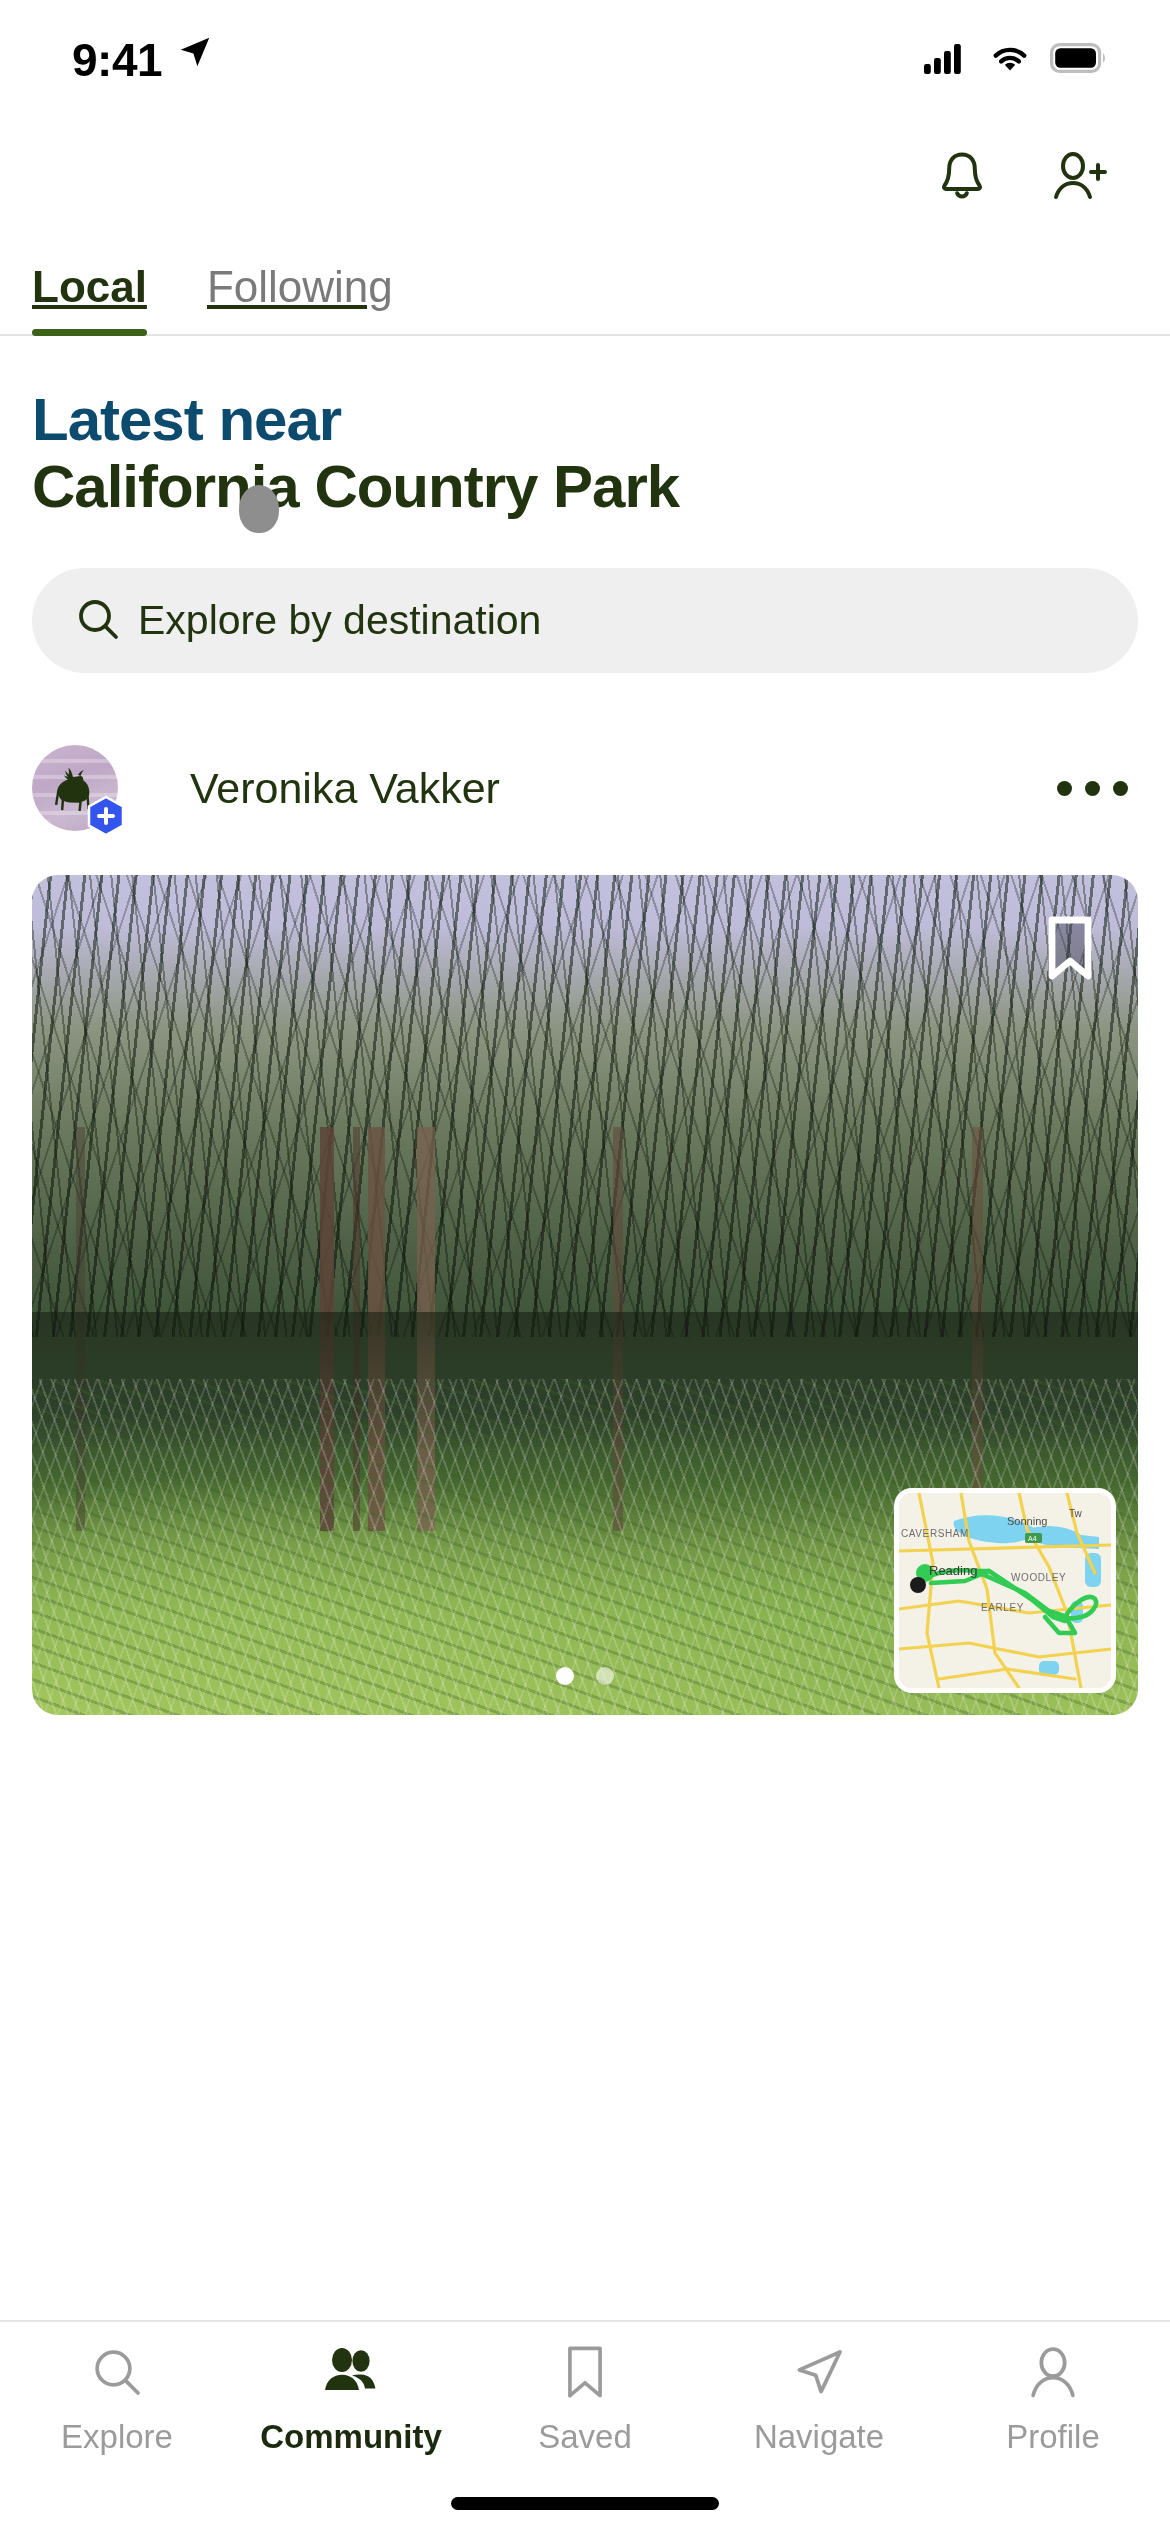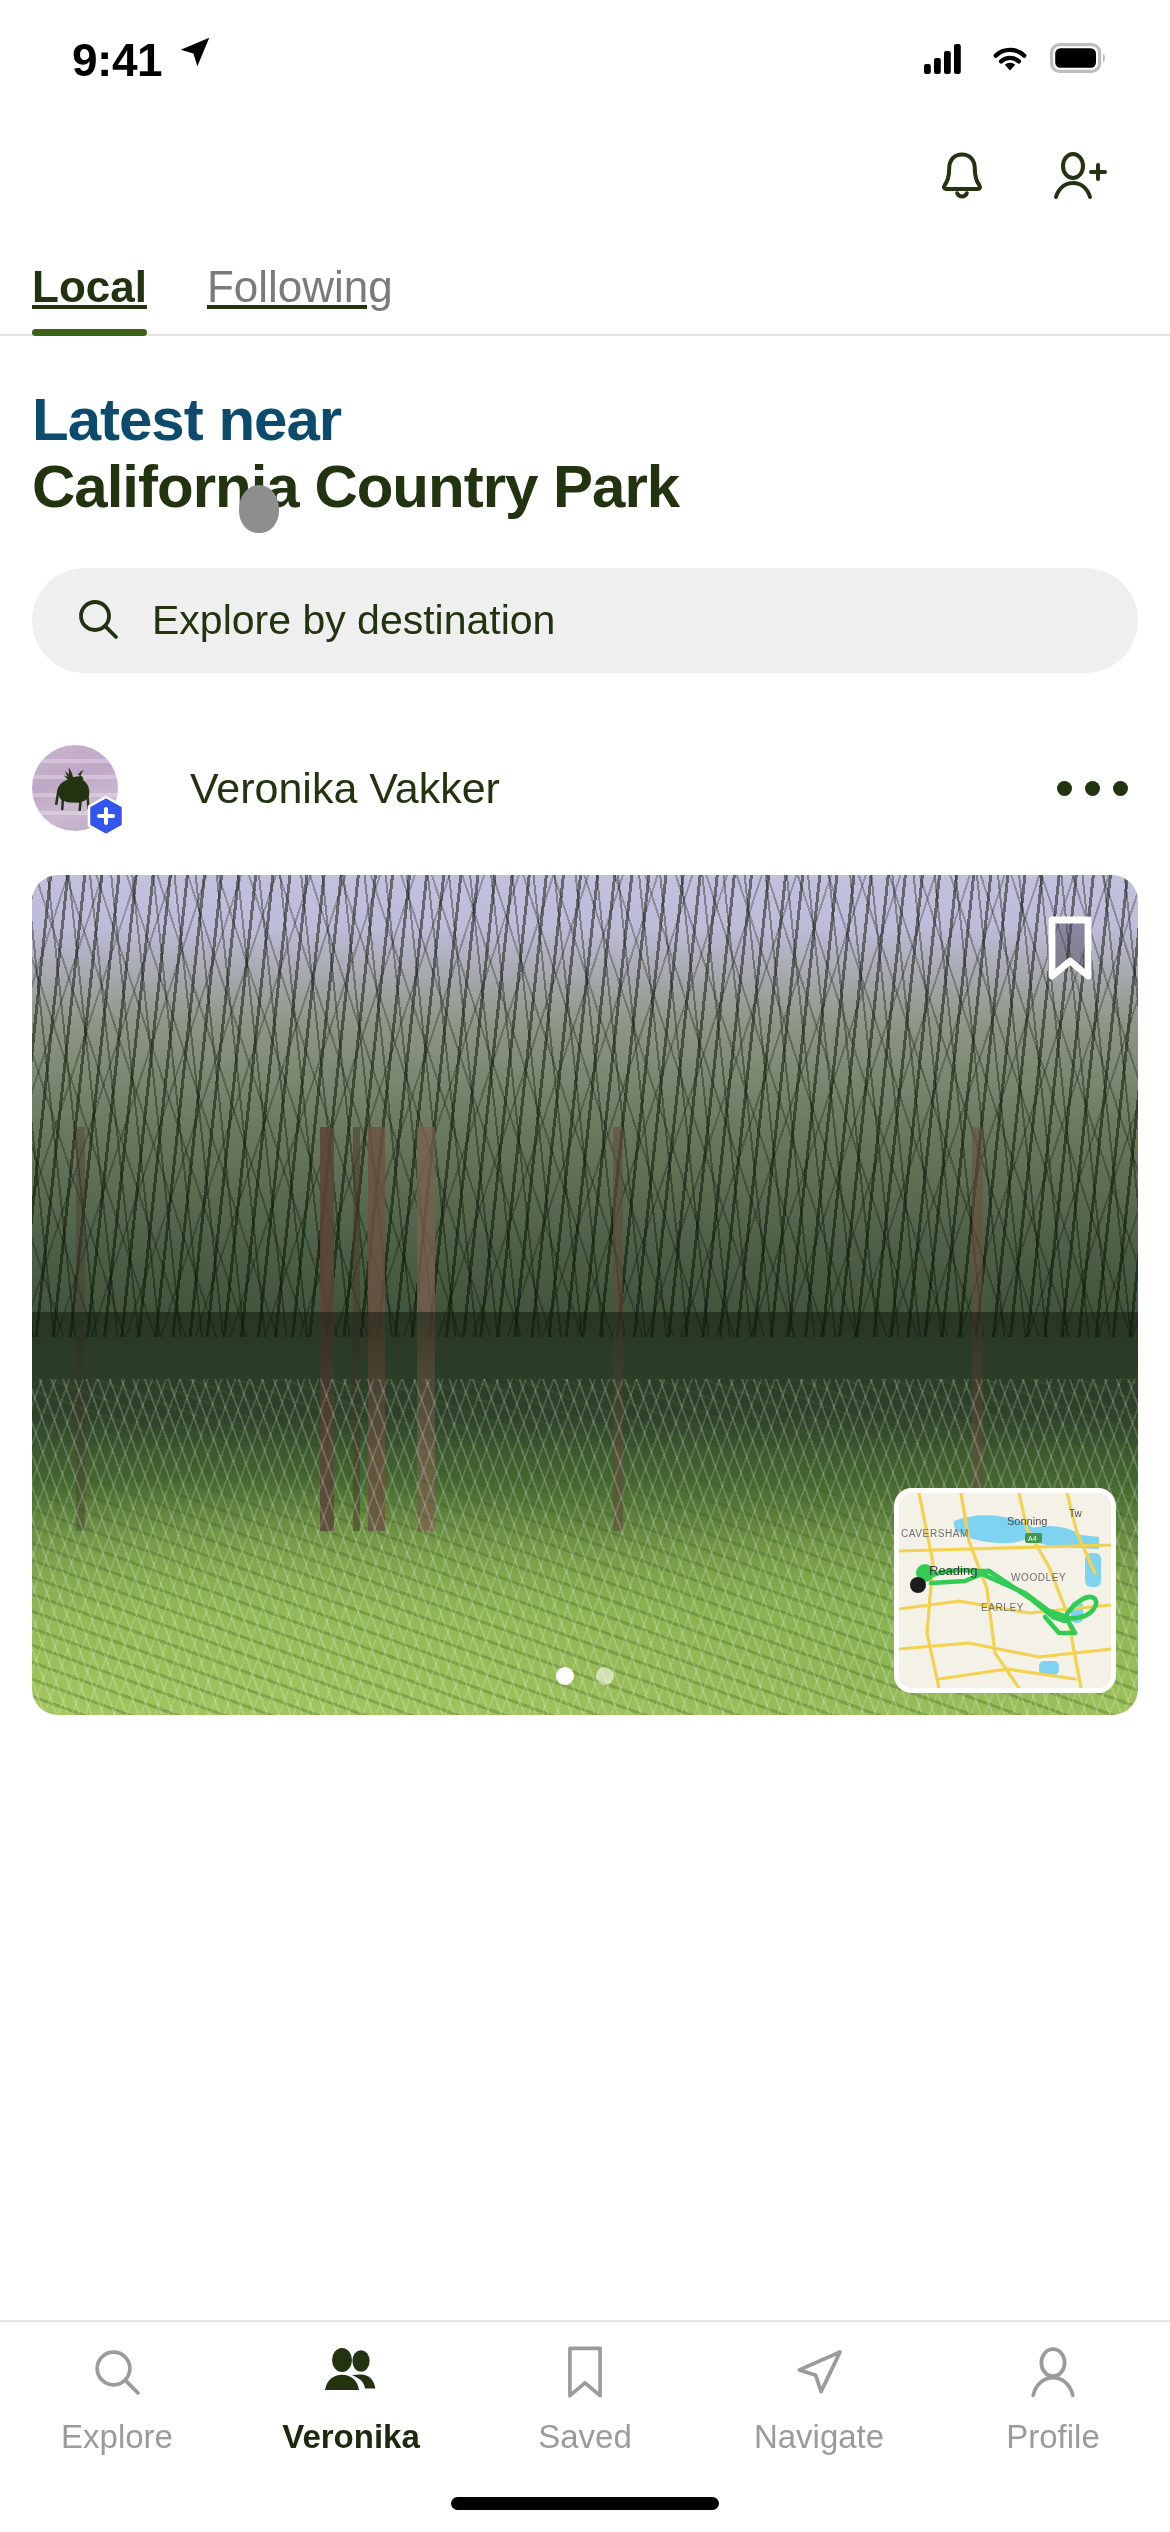--- a/index.html
+++ b/index.html
@@ -47,21 +47,21 @@
     letter-spacing:-1px;
   }
   .heading .h-main{
     font-size:60px;font-weight:700;color:#22330f;line-height:1.12;
     letter-spacing:-1px;
   }
   
   .searchwrap{padding:48px 32px 0 32px;}
   .searchbar{
     height:105px;border-radius:54px;background:#efefef;
-    display:flex;align-items:center;gap:30px;padding:0 42px;
+    display:flex;align-items:center;gap:16px;padding:0 42px;
   }
   .search-placeholder{font-size:41px;color:#22330f;}
   
   .post{padding:72px 0 0 0;}
   .post-head{
     display:flex;align-items:center;padding:0 32px;gap:32px;
   }
   .avatar-wrap{position:relative;width:86px;height:86px;flex:none;}
   .avatar{
     width:86px;height:86px;border-radius:50%;overflow:hidden;
@@ -357,21 +357,21 @@
 
   <div class="navitem active">
     <span>
       <svg width="58" height="56" viewBox="0 0 29 28">
         <ellipse cx="10" cy="8" rx="5" ry="6" fill="#22330f"></ellipse>
         <ellipse cx="19.5" cy="8.5" rx="4.3" ry="5.4" fill="#22330f"></ellipse>
         <path d="M1.5 23c.8-5 4.3-7.6 8.5-7.6S17.7 18 18.5 23z" fill="#22330f"></path>
         <path d="M15 15.8c1.3-.5 2.8-.6 4.4-.6 3.8 0 6.6 2.4 7.3 7h-5.2c-.5-2.8-2.1-5-6.5-6.4z" fill="#22330f"></path>
       </svg>
     </span>
-    <span class="navlabel">Veronika</span>
+    <span class="navlabel">Community</span>
   </div>
 
   <div class="navitem">
     <span>
       <svg width="50" height="56" viewBox="0 0 22 26">
         <path d="M4 2h14v22l-7-6-7 6z" fill="none" stroke="#9b9b9b" stroke-width="1.7" stroke-linejoin="round"></path>
       </svg>
     </span>
     <span class="navlabel">Saved</span>
   </div>

